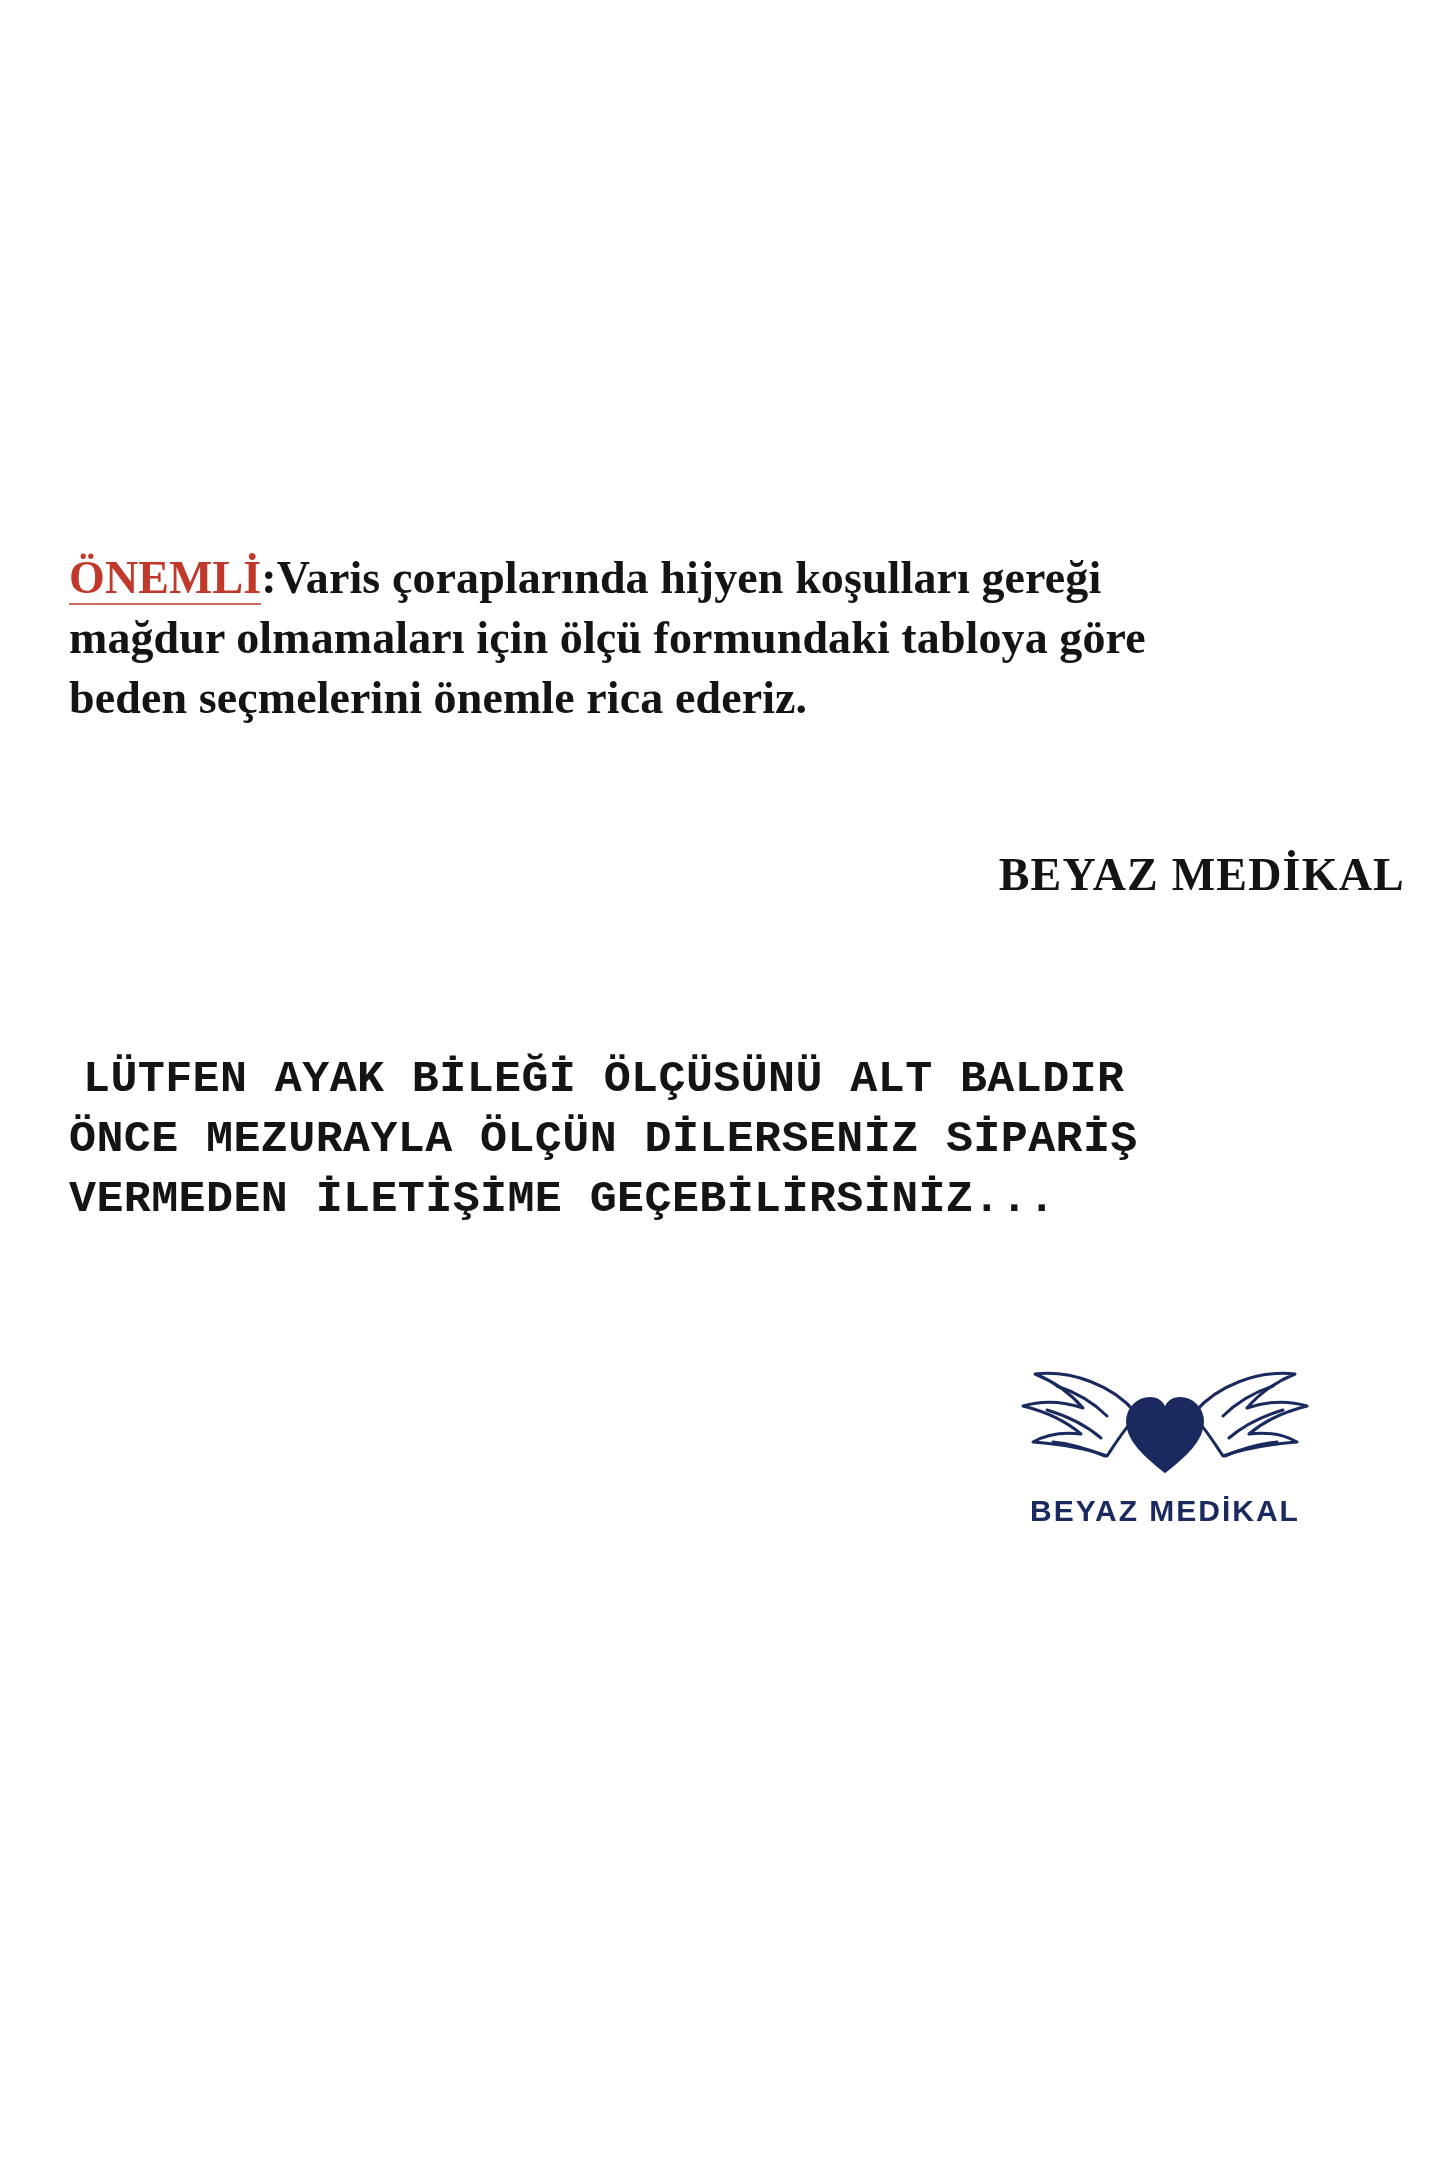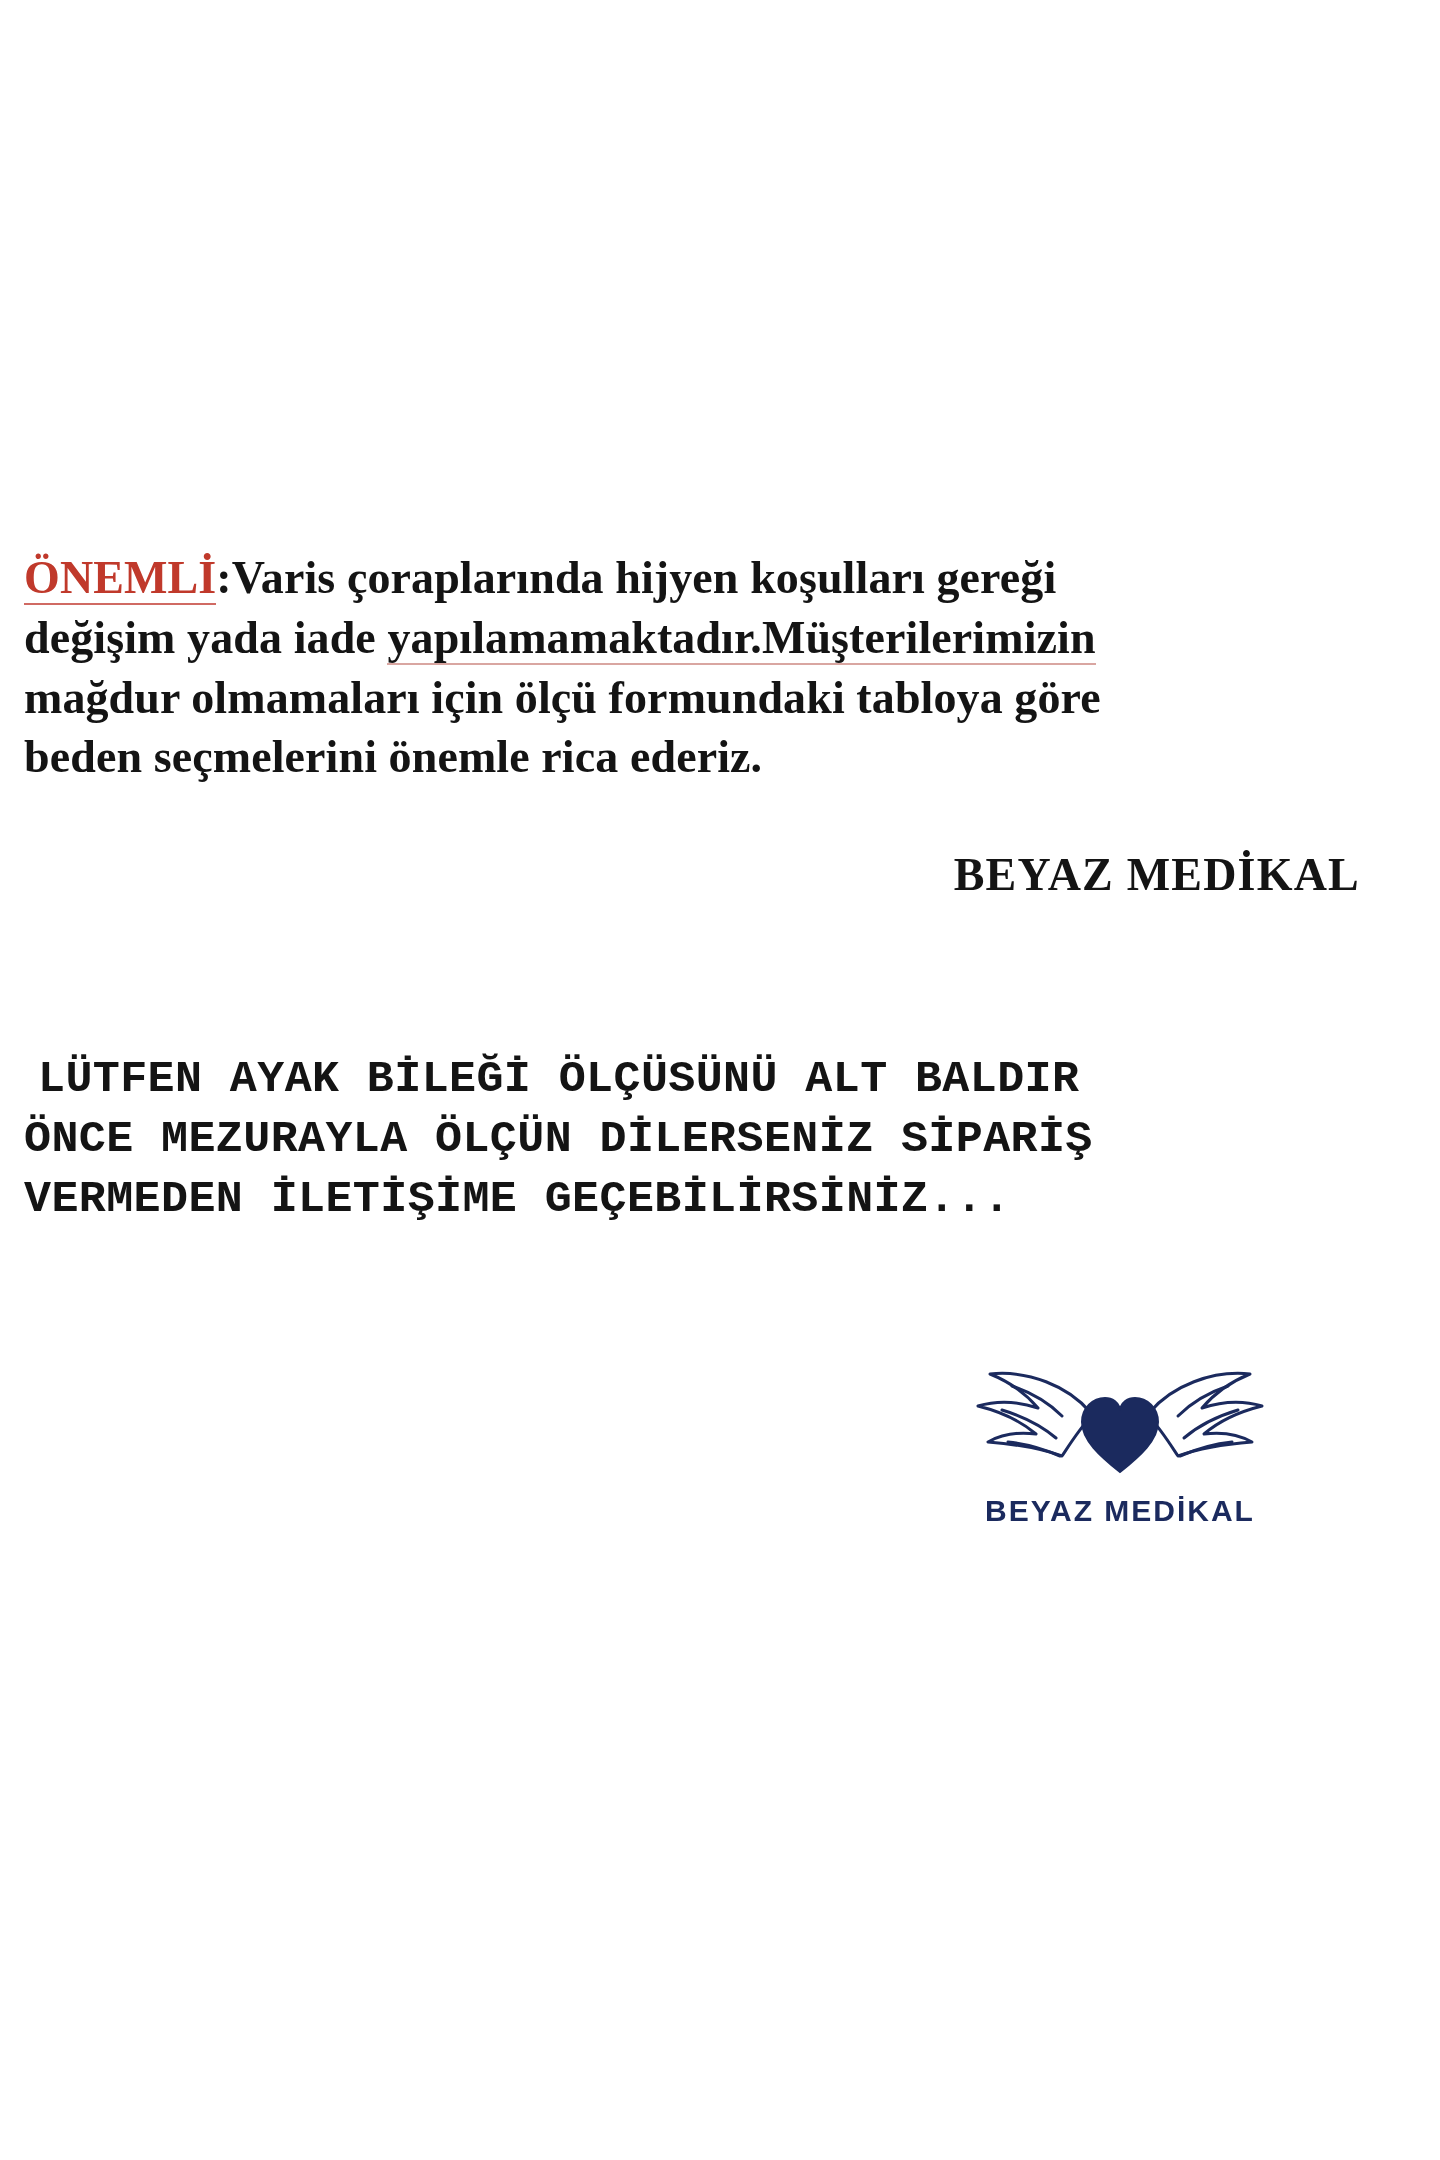--- a/index.html
+++ b/index.html
@@ -13,20 +13,21 @@
     position: relative;
     font-family: "Liberation Serif", serif;
     color: #1a1a1a;
     overflow: hidden;
   }
 
   .page {
     position: absolute;
     inset: 0;
     background: #ffffff;
+    margin-left: 45px;
   }
 
   
   .notice {
     position: absolute;
     left: 24px;
     top: 548px;
     width: 1300px;
   }
   .notice p {
@@ -105,21 +106,20 @@
     color: #1b2a5e;
   }
 </style>
 </head>
 <body>
 
 <div class="page">
 
   <div class="notice">
     <p><span class="important">ÖNEMLİ</span><span>:</span><span>Varis çoraplarında hijyen koşulları gereği</span></p>
-    <p><span>değişim yada iade </span><span class="underline-faint">yapılamamaktadır.Müşterilerimizin</span></p>
     <p>mağdur olmamaları için ölçü formundaki tabloya göre</p>
     <p>beden seçmelerini önemle rica ederiz.</p>
   </div>
 
   <div class="signature">BEYAZ MEDİKAL</div>
 
   <div class="instructions">
     <p>LÜTFEN AYAK BİLEĞİ ÖLÇÜSÜNÜ  ALT BALDIR</p>
     <p>ÖNCE MEZURAYLA ÖLÇÜN DİLERSENİZ SİPARİŞ</p>
     <p>VERMEDEN İLETİŞİME GEÇEBİLİRSİNİZ...</p>

